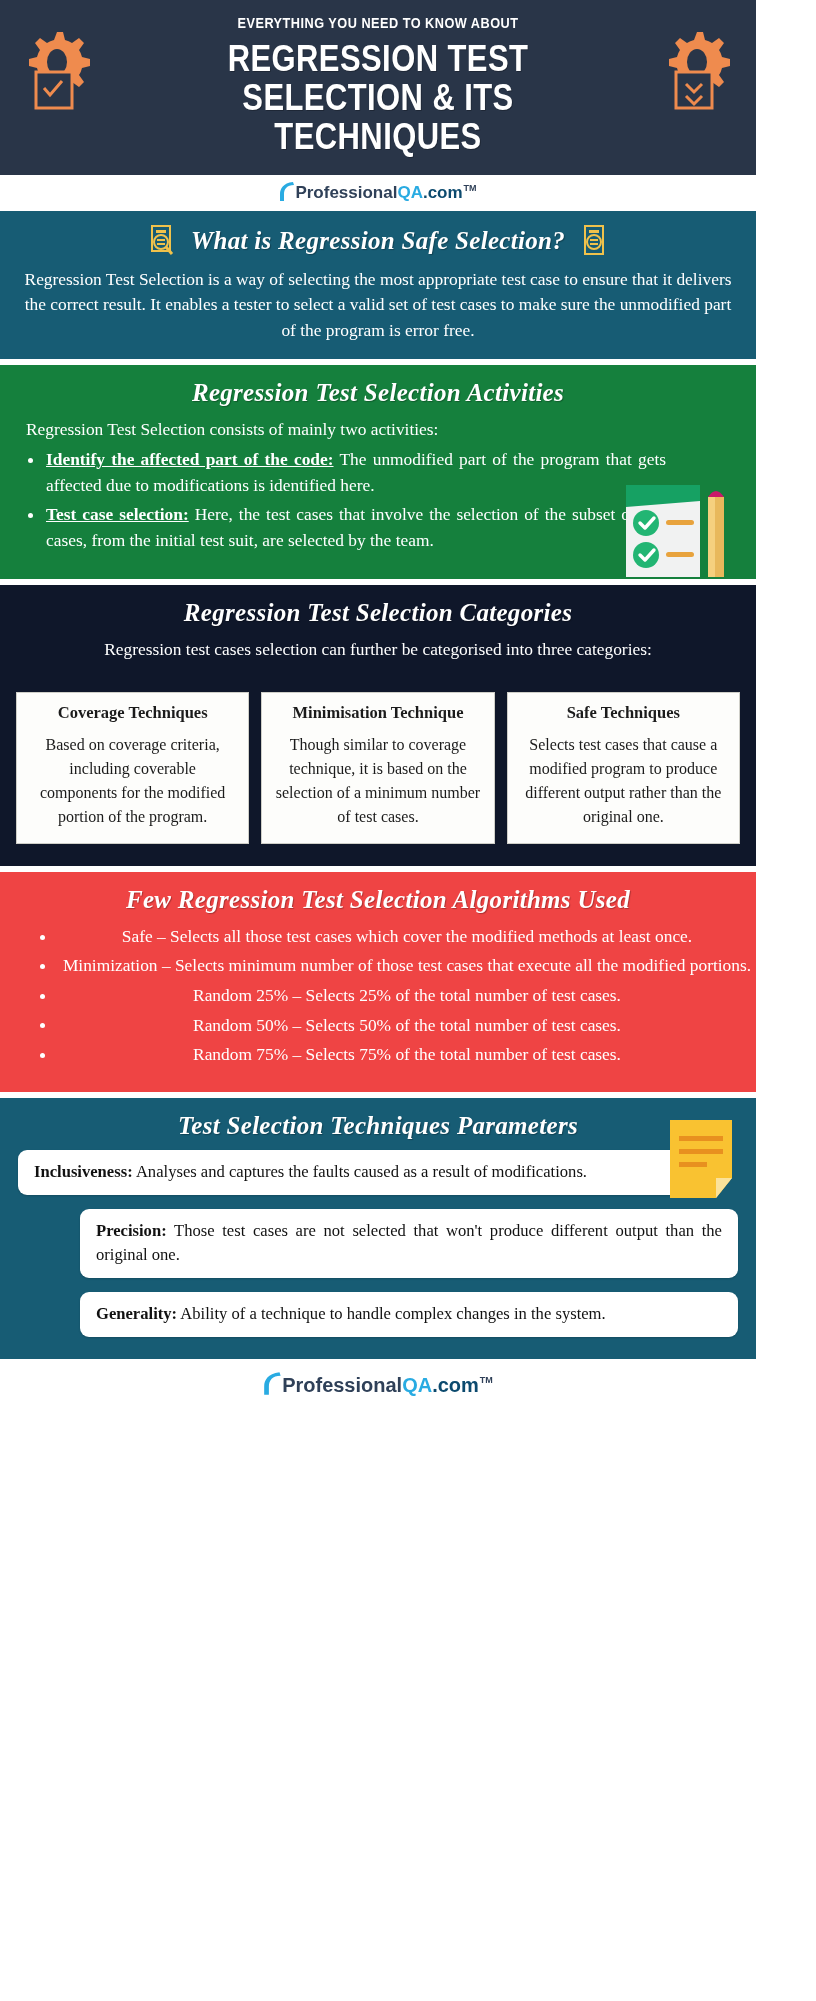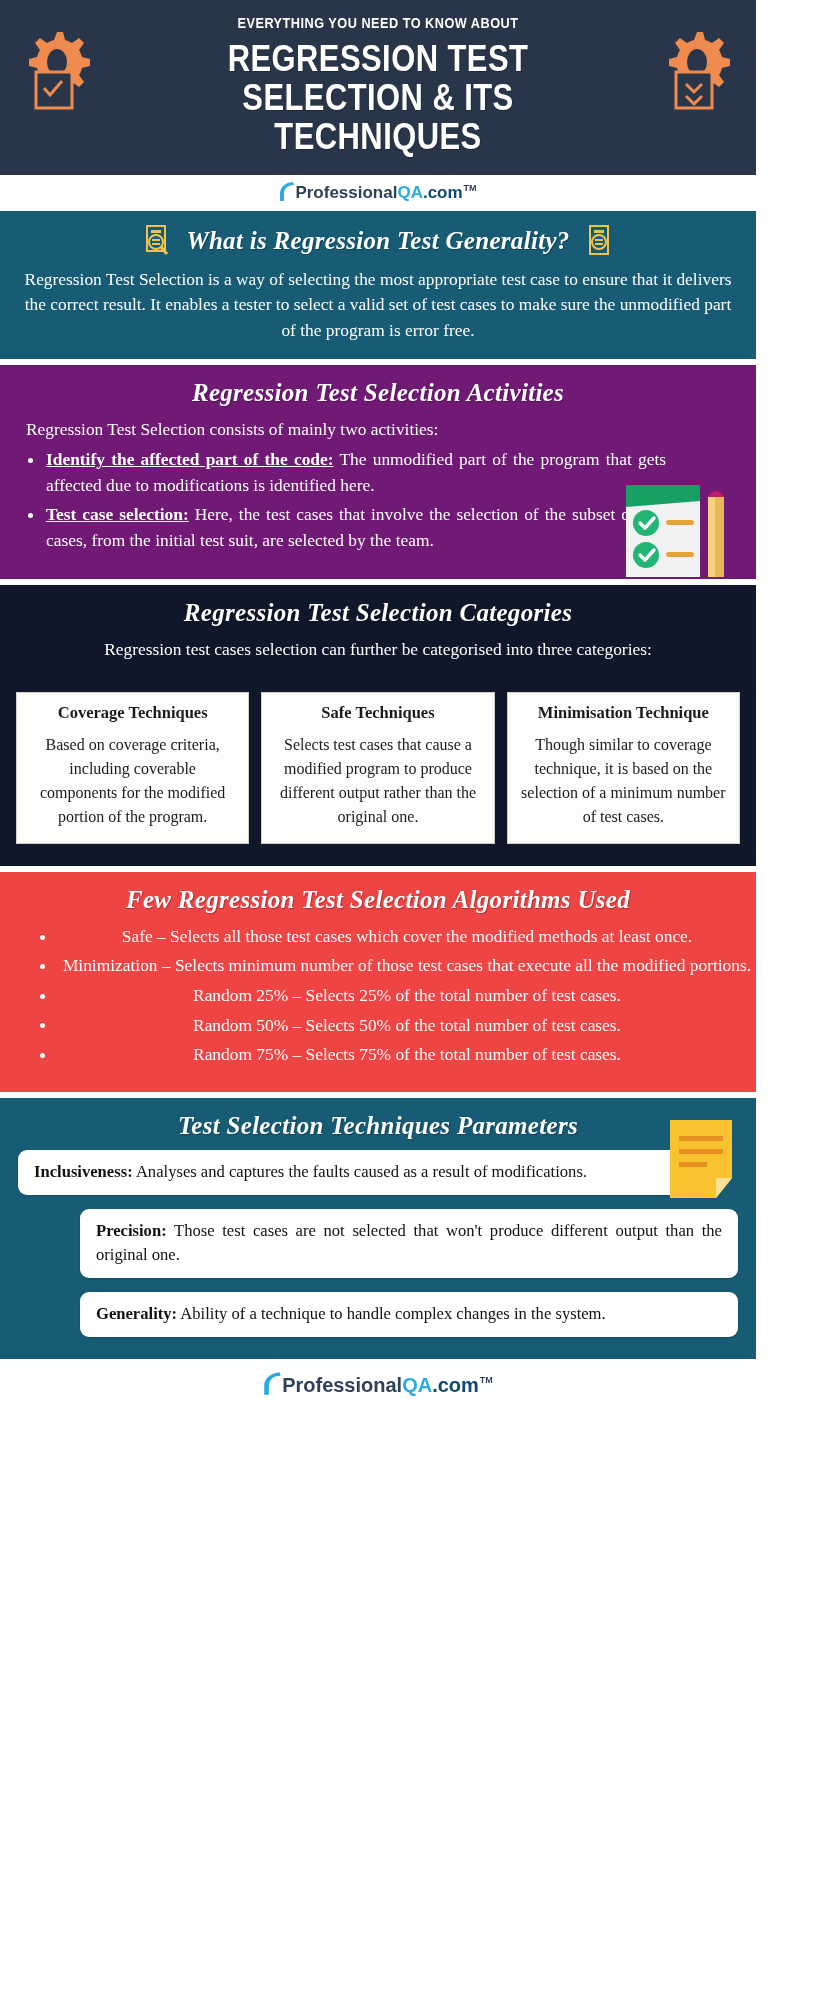--- a/index.html
+++ b/index.html
@@ -92,21 +92,21 @@
     line-height:1.47;
     padding:0 18px;
   }
   .center{text-align:center;}
 
   
   .teal{background:#175c74;}
   .teal .sec-body{text-align:center;}
 
   
-  .red{background:#701a75;position:relative;padding-bottom:22px;}
+  .red{background:#15803d;position:relative;padding-bottom:22px;}
   .red .sec-body.lead{padding-left:26px;margin-bottom:4px;}
   .bullets{
     list-style:none;
     margin:0;padding:0 0 0 26px;
     color:#fff;font-size:17.4px;line-height:1.47;
   }
   .bullets li{
     position:relative;padding-left:20px;margin-bottom:4px;text-align:justify;
   }
   .bullets li:before{
@@ -203,21 +203,21 @@
   <div class="section teal">
     <div class="sec-title">
       <svg width="26" height="32" viewBox="0 0 26 32">
         <rect x="3" y="1" width="18" height="25" fill="none" stroke="#f0c24b" stroke-width="2"></rect>
         <rect x="7" y="5" width="10" height="3" fill="#f0c24b"></rect>
         <circle cx="12" cy="17" r="7" fill="none" stroke="#f0c24b" stroke-width="2"></circle>
         <line x1="8" y1="15" x2="16" y2="15" stroke="#f0c24b" stroke-width="2"></line>
         <line x1="8" y1="19" x2="16" y2="19" stroke="#f0c24b" stroke-width="2"></line>
         <line x1="17" y1="22" x2="23" y2="29" stroke="#f0c24b" stroke-width="3"></line>
       </svg>
-      <span>What is Regression Test Generality?</span>
+      <span>What is Regression Safe Selection?</span>
       <svg width="26" height="32" viewBox="0 0 26 32">
         <rect x="4" y="1" width="18" height="28" fill="none" stroke="#f0c24b" stroke-width="2"></rect>
         <rect x="8" y="5" width="10" height="3" fill="#f0c24b"></rect>
         <circle cx="13" cy="17" r="7" fill="none" stroke="#f0c24b" stroke-width="2"></circle>
         <line x1="9" y1="15" x2="17" y2="15" stroke="#f0c24b" stroke-width="2"></line>
         <line x1="9" y1="19" x2="17" y2="19" stroke="#f0c24b" stroke-width="2"></line>
       </svg>
     </div>
     <div class="sec-body center">Regression Test Selection is a way of selecting the most appropriate test case to ensure that it delivers the correct result. It enables a tester to select a valid set of test cases to make sure the unmodified part of the program is error free.</div>
   </div>
@@ -258,26 +258,26 @@
 
   <div class="section darkred">
     <div class="sec-title">Regression Test Selection Categories</div>
     <div class="sec-body center">Regression test  cases selection can further be categorised into three categories:</div>
     <div class="cards">
       <div class="card">
         <div class="card-title">Coverage Techniques</div>
         <div class="card-text">Based on coverage criteria, including coverable components for the modified portion of the program.</div>
       </div>
       <div class="card">
+        <div class="card-title">Minimisation Technique</div>
+        <div class="card-text">Though similar to coverage technique, it is based on the selection of a minimum number of test cases.</div>
+      </div>
+      <div class="card">
         <div class="card-title">Safe Techniques</div>
         <div class="card-text">Selects test cases that cause a modified program to produce different output rather than the original one.</div>
-      </div>
-      <div class="card">
-        <div class="card-title">Minimisation Technique</div>
-        <div class="card-text">Though similar to coverage technique, it is based on the selection of a minimum number of test cases.</div>
       </div>
     </div>
   </div>
 
   <div class="spacer"></div>
 
   <div class="section steel">
     <div class="sec-title">Few Regression Test Selection Algorithms Used</div>
     <ul class="bullets">
       <li>Safe – Selects all those test cases which cover the modified methods at least once.</li>

